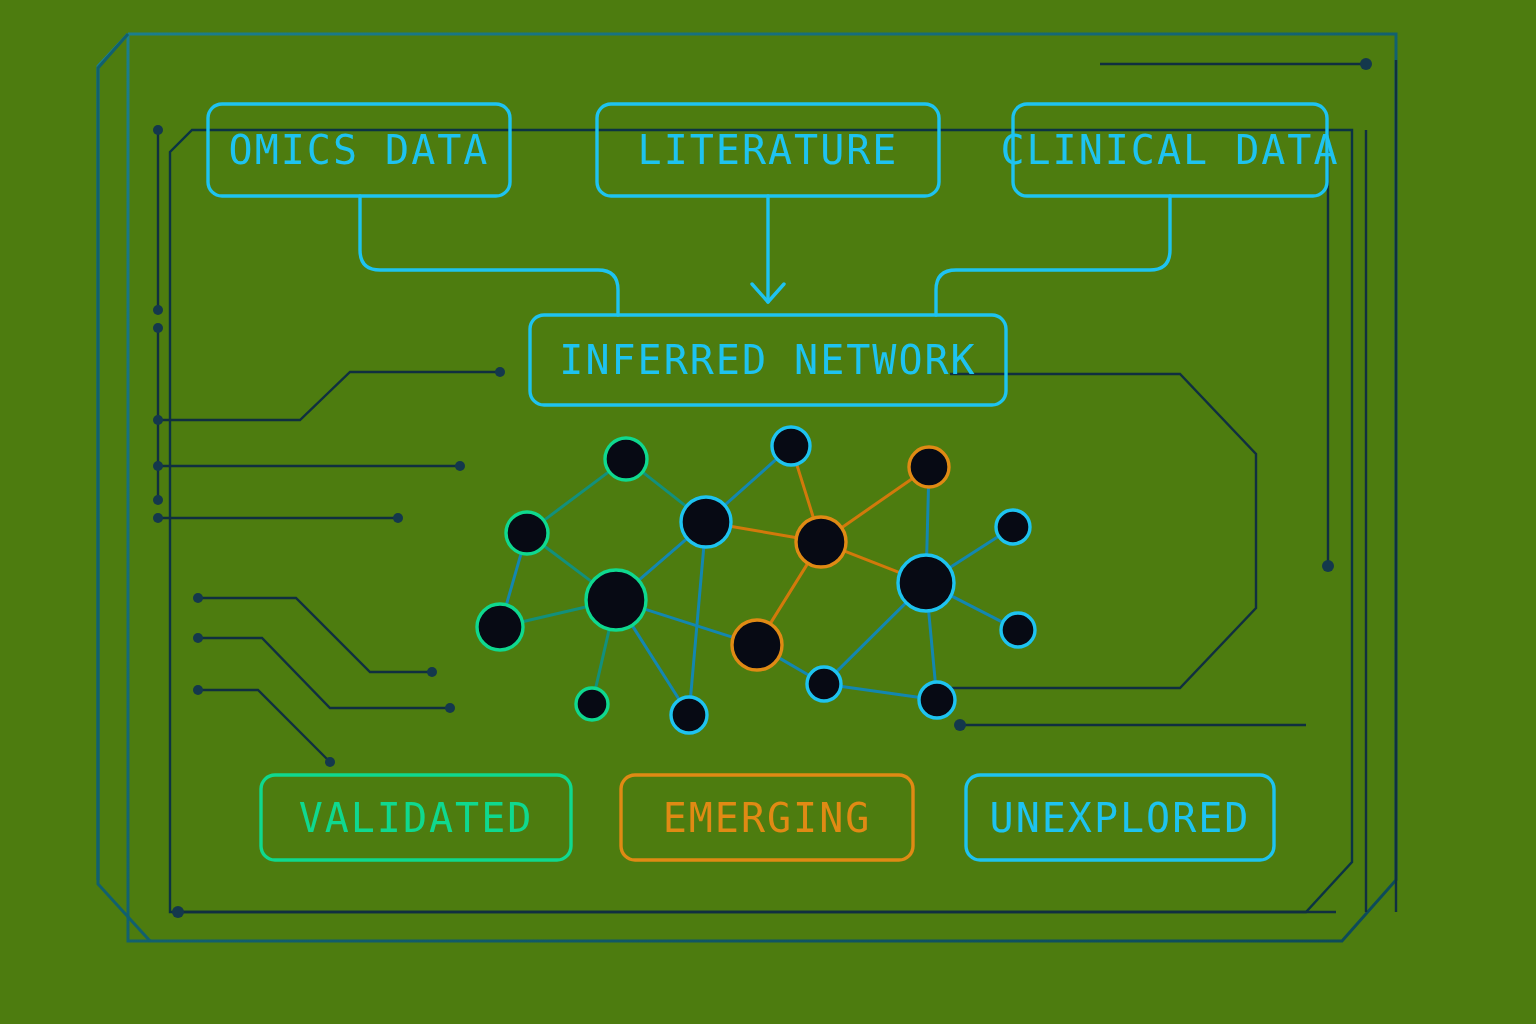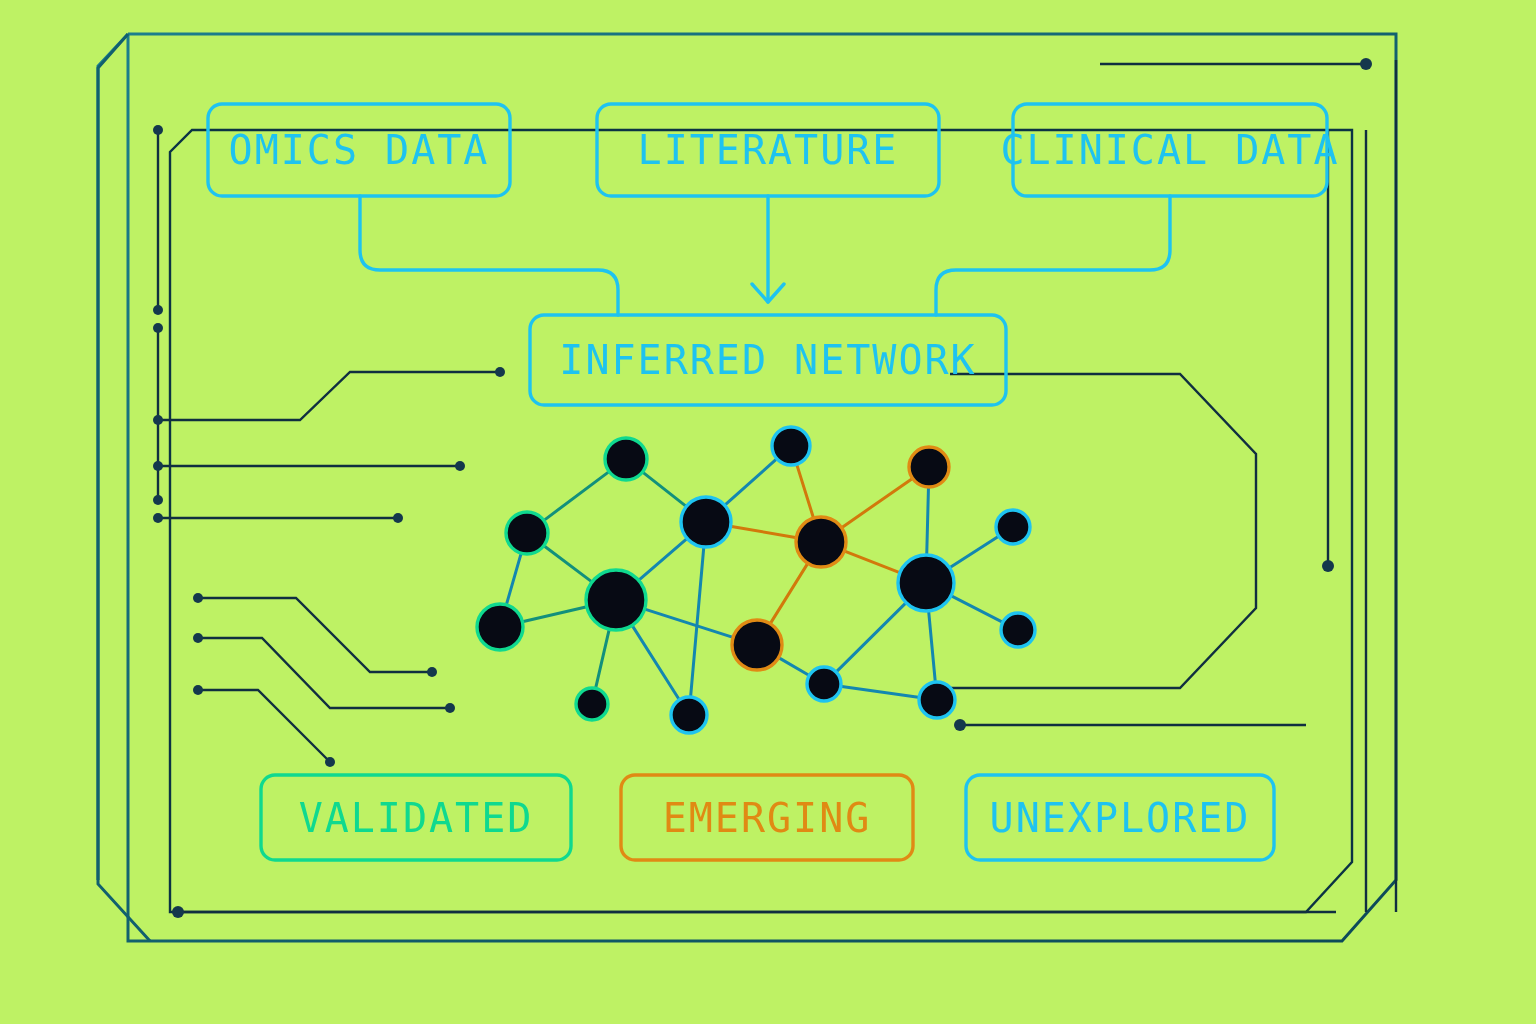--- a/index.html
+++ b/index.html
@@ -1,16 +1,16 @@
 <!DOCTYPE html>
 <html><head>
 <meta charset="utf-8">
 <style>
   html,body{margin:0;padding:0;background:#05070f;}
-  #stage{position:relative;width:1536px;height:1024px;background:#bef264;overflow:hidden;
+  #stage{position:relative;width:1536px;height:1024px;background:#4d7c0f;overflow:hidden;
          font-family:"DejaVu Sans Mono", monospace;}
   svg{position:absolute;left:0;top:0;width:1536px;height:1024px;}
 </style>
 </head>
 <body>
 
 <div id="stage">
 
   <svg viewBox="0 0 1536 1024">
     <defs>

